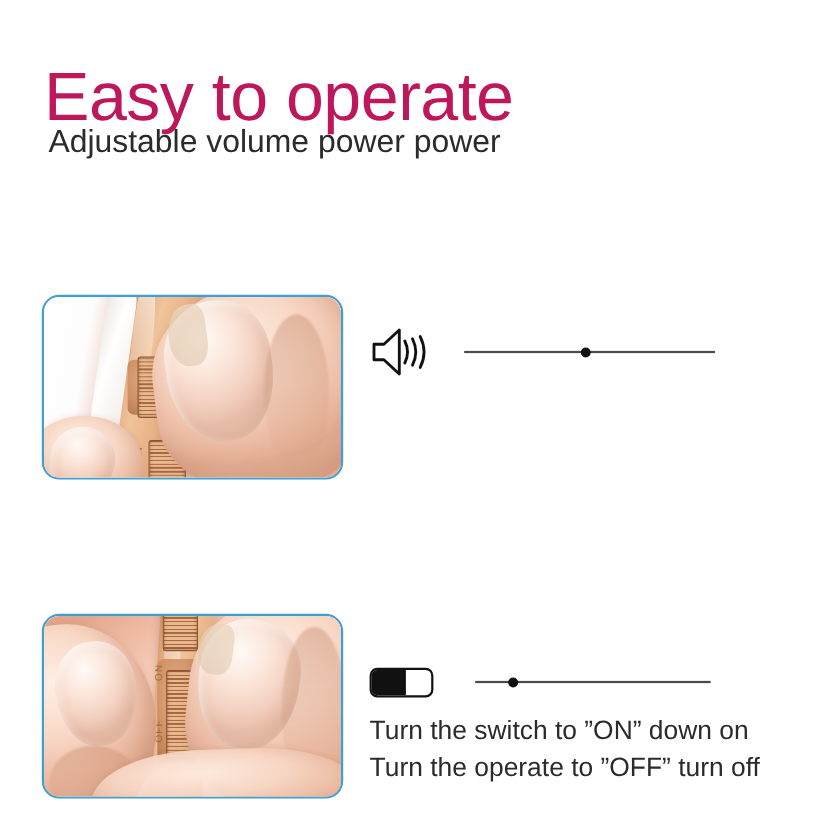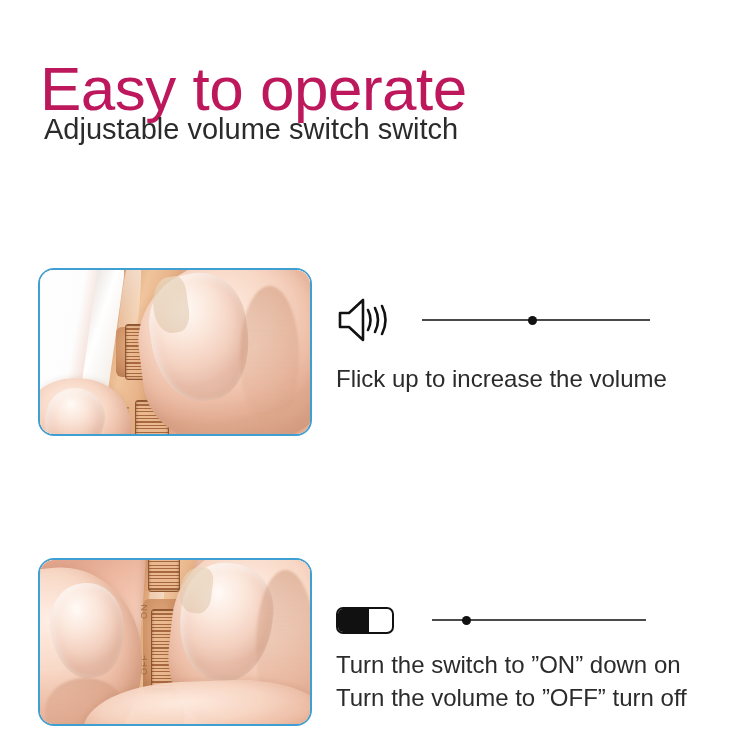--- a/index.html
+++ b/index.html
@@ -242,21 +242,21 @@
     line-height: 33px;
     color: #2b2b2b;
     white-space: nowrap;
   }
 </style>
 </head>
 <body>
 
 <h1 class="page-title">Easy to operate</h1>
 
-<div class="page-subtitle">Adjustable volume switch switch</div>
+<div class="page-subtitle">Adjustable volume power power</div>
 
 <div class="section" id="section-volume">
 
   <div class="photo-panel">
     <div class="photo-stage">
       <div class="skin-bg"></div>
       <div class="white-left"></div>
       <div class="white-bottom"></div>
 
       <div class="device" style="left:26%;top:-16%;width:23%;height:132%;border-radius:34% 28% 22% 26%/10% 8% 10% 8%;transform:rotate(6deg);"></div>
@@ -294,21 +294,20 @@
         </svg>
       </div>
 
       <div class="slider" id="volume-slider">
         <div class="slider-track"></div>
         <div class="slider-thumb"></div>
       </div>
     </div>
 
     <div class="captions" id="volume-captions">
-      <div class="caption-line">Flick up to increase the volume</div>
     </div>
 
   </div>
 </div>
 
 <div class="section" id="section-power">
 
   <div class="photo-panel">
     <div class="photo-stage">
       <div class="skin-bg" style="background:radial-gradient(ellipse 62% 74% at 62% 46%, #fce3d6 0%, #f7d0bd 40%, #eeb9a2 72%, #e2a58d 100%),linear-gradient(180deg,#fdf2ec 0%,#f6d5c3 45%,#e7b298 100%);"></div>
@@ -347,17 +346,17 @@
       </div>
 
       <div class="slider" id="power-slider">
         <div class="slider-track"></div>
         <div class="slider-thumb"></div>
       </div>
     </div>
 
     <div class="captions" id="power-captions">
       <div class="caption-line">Turn the switch to ”ON” down on</div>
-      <div class="caption-line">Turn the volume to ”OFF” turn off</div>
+      <div class="caption-line">Turn the operate to ”OFF” turn off</div>
     </div>
 
   </div>
 </div>
 
 </body></html>

